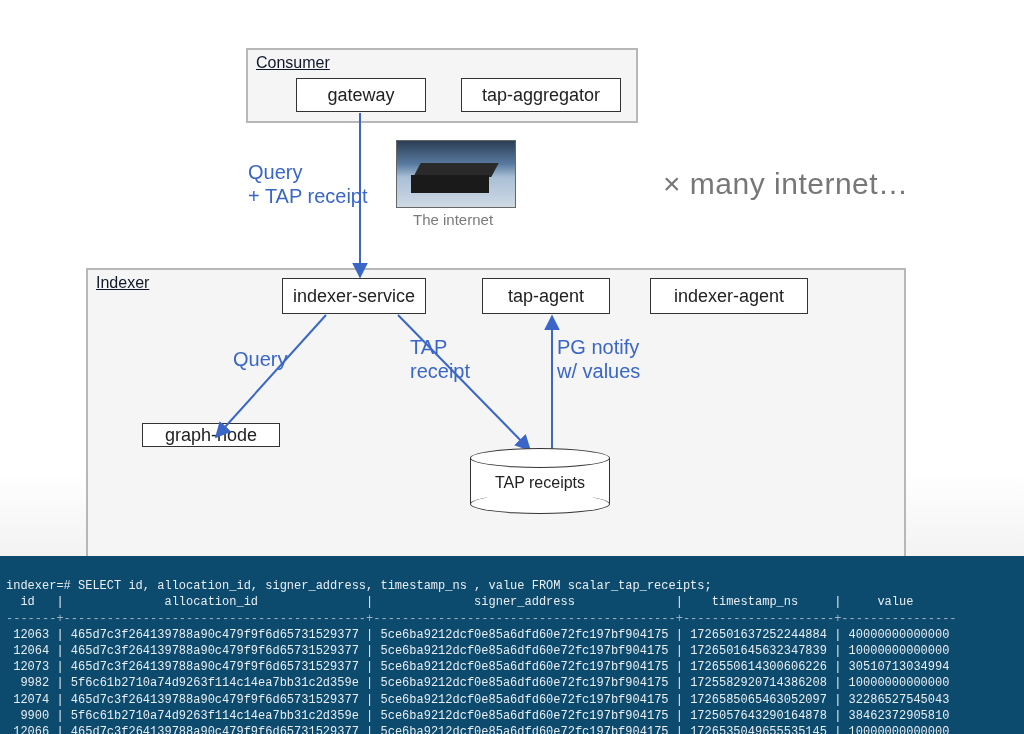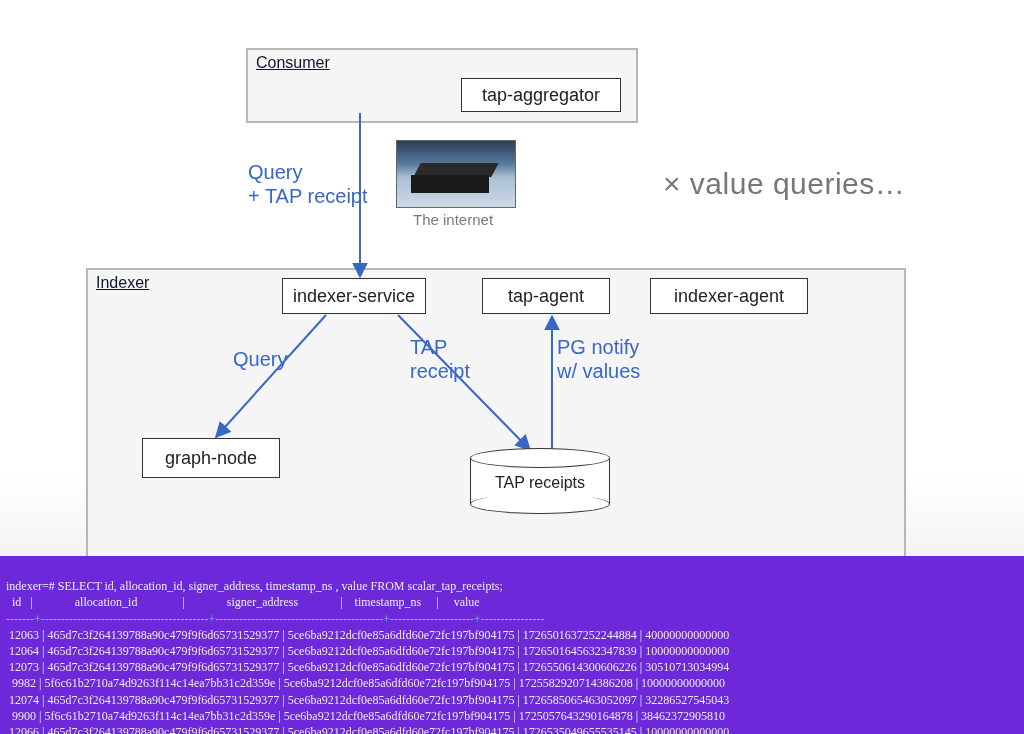--- a/index.html
+++ b/index.html
@@ -25,57 +25,58 @@
 
   
   .thumb { position: absolute; width: 120px; height: 68px; border: 1px solid #666; background: linear-gradient(180deg, #2b3e55 0%, #597aa0 35%, #a9bfd6 55%, #cfd9e4 100%); overflow: hidden; }
   .thumb .box3d-top { position: absolute; left: 20px; top: 22px; width: 78px; height: 14px; background: #2a2a2a; transform: skewX(-28deg); }
   .thumb .box3d-front { position: absolute; left: 14px; top: 34px; width: 78px; height: 18px; background: #1a1a1a; }
   .thumb-caption { position: absolute; font-size: 15px; color: #7a7a7a; }
 
   svg.arrows { position: absolute; left: 0; top: 0; width: 1024px; height: 556px; pointer-events: none; }
 
   
-  .term { position: absolute; left: 0; top: 556px; width: 1024px; height: 178px; background: #6d28d9; color: #e9eef2; font-family: Liberation Serif, serif; font-size: 12px; line-height: 1.35; padding: 6px 6px 0 6px; white-space: pre; overflow: hidden; }
+  .term { position: absolute; left: 0; top: 556px; width: 1024px; height: 178px; background: #0c4a6e; color: #e9eef2; font-family: Liberation Mono, monospace; font-size: 12px; line-height: 1.35; padding: 6px 6px 0 6px; white-space: pre; overflow: hidden; }
   .term .hdrline { color: #e9eef2; }
   .term .sep { color: #9fb3c2; }
   .term .row { color: #e9eef2; }
 </style>
 </head>
 <body>
 
 <div class="stage">
 
   <div class="diagram">
 
     <div class="group-box" style="left:246px; top:48px; width:392px; height:75px;">
       <div class="group-title">Consumer</div>
     </div>
+    <div class="node" style="left:296px; top:78px; width:130px; height:34px;">gateway</div>
     <div class="node" style="left:461px; top:78px; width:160px; height:34px;">tap-aggregator</div>
 
     <div class="thumb" style="left:396px; top:140px;">
       <div class="box3d-top"></div>
       <div class="box3d-front"></div>
     </div>
     <div class="thumb-caption" style="left:413px; top:211px;">The internet</div>
 
-    <div class="many" style="left:663px; top:167px;">× value queries…</div>
+    <div class="many" style="left:663px; top:167px;">× many internet…</div>
 
     <div class="edge-label" style="left:248px; top:160px; white-space:pre;">Query
 + TAP receipt</div>
 
     <div class="group-box" style="left:86px; top:246px; width:820px; height:290px;margin-top:22px;">
       <div class="group-title">Indexer</div>
     </div>
 
     <div class="node" style="left:282px; top:278px; width:144px; height:36px;">indexer-service</div>
     <div class="node" style="left:482px; top:278px; width:128px; height:36px;">tap-agent</div>
     <div class="node" style="left:650px; top:278px; width:158px; height:36px;">indexer-agent</div>
 
-    <div class="node" style="left:142px; top:438px; width:138px; height:40px;">graph-node</div>
+    <div class="node" style="left:142px; top:423px; width:138px; height:24px;">graph-node</div>
 
     <div class="cyl" style="left:470px; top:448px; width:140px; height:66px;">
       <div class="top"></div>
         <div class="body"></div>
         <div class="bot"></div>
       <div class="lbl">TAP receipts</div>
     </div>
 
     <div class="edge-label" style="left:233px; top:347px;">Query</div>
     <div class="edge-label" style="left:410px; top:335px; white-space:pre;">TAP

